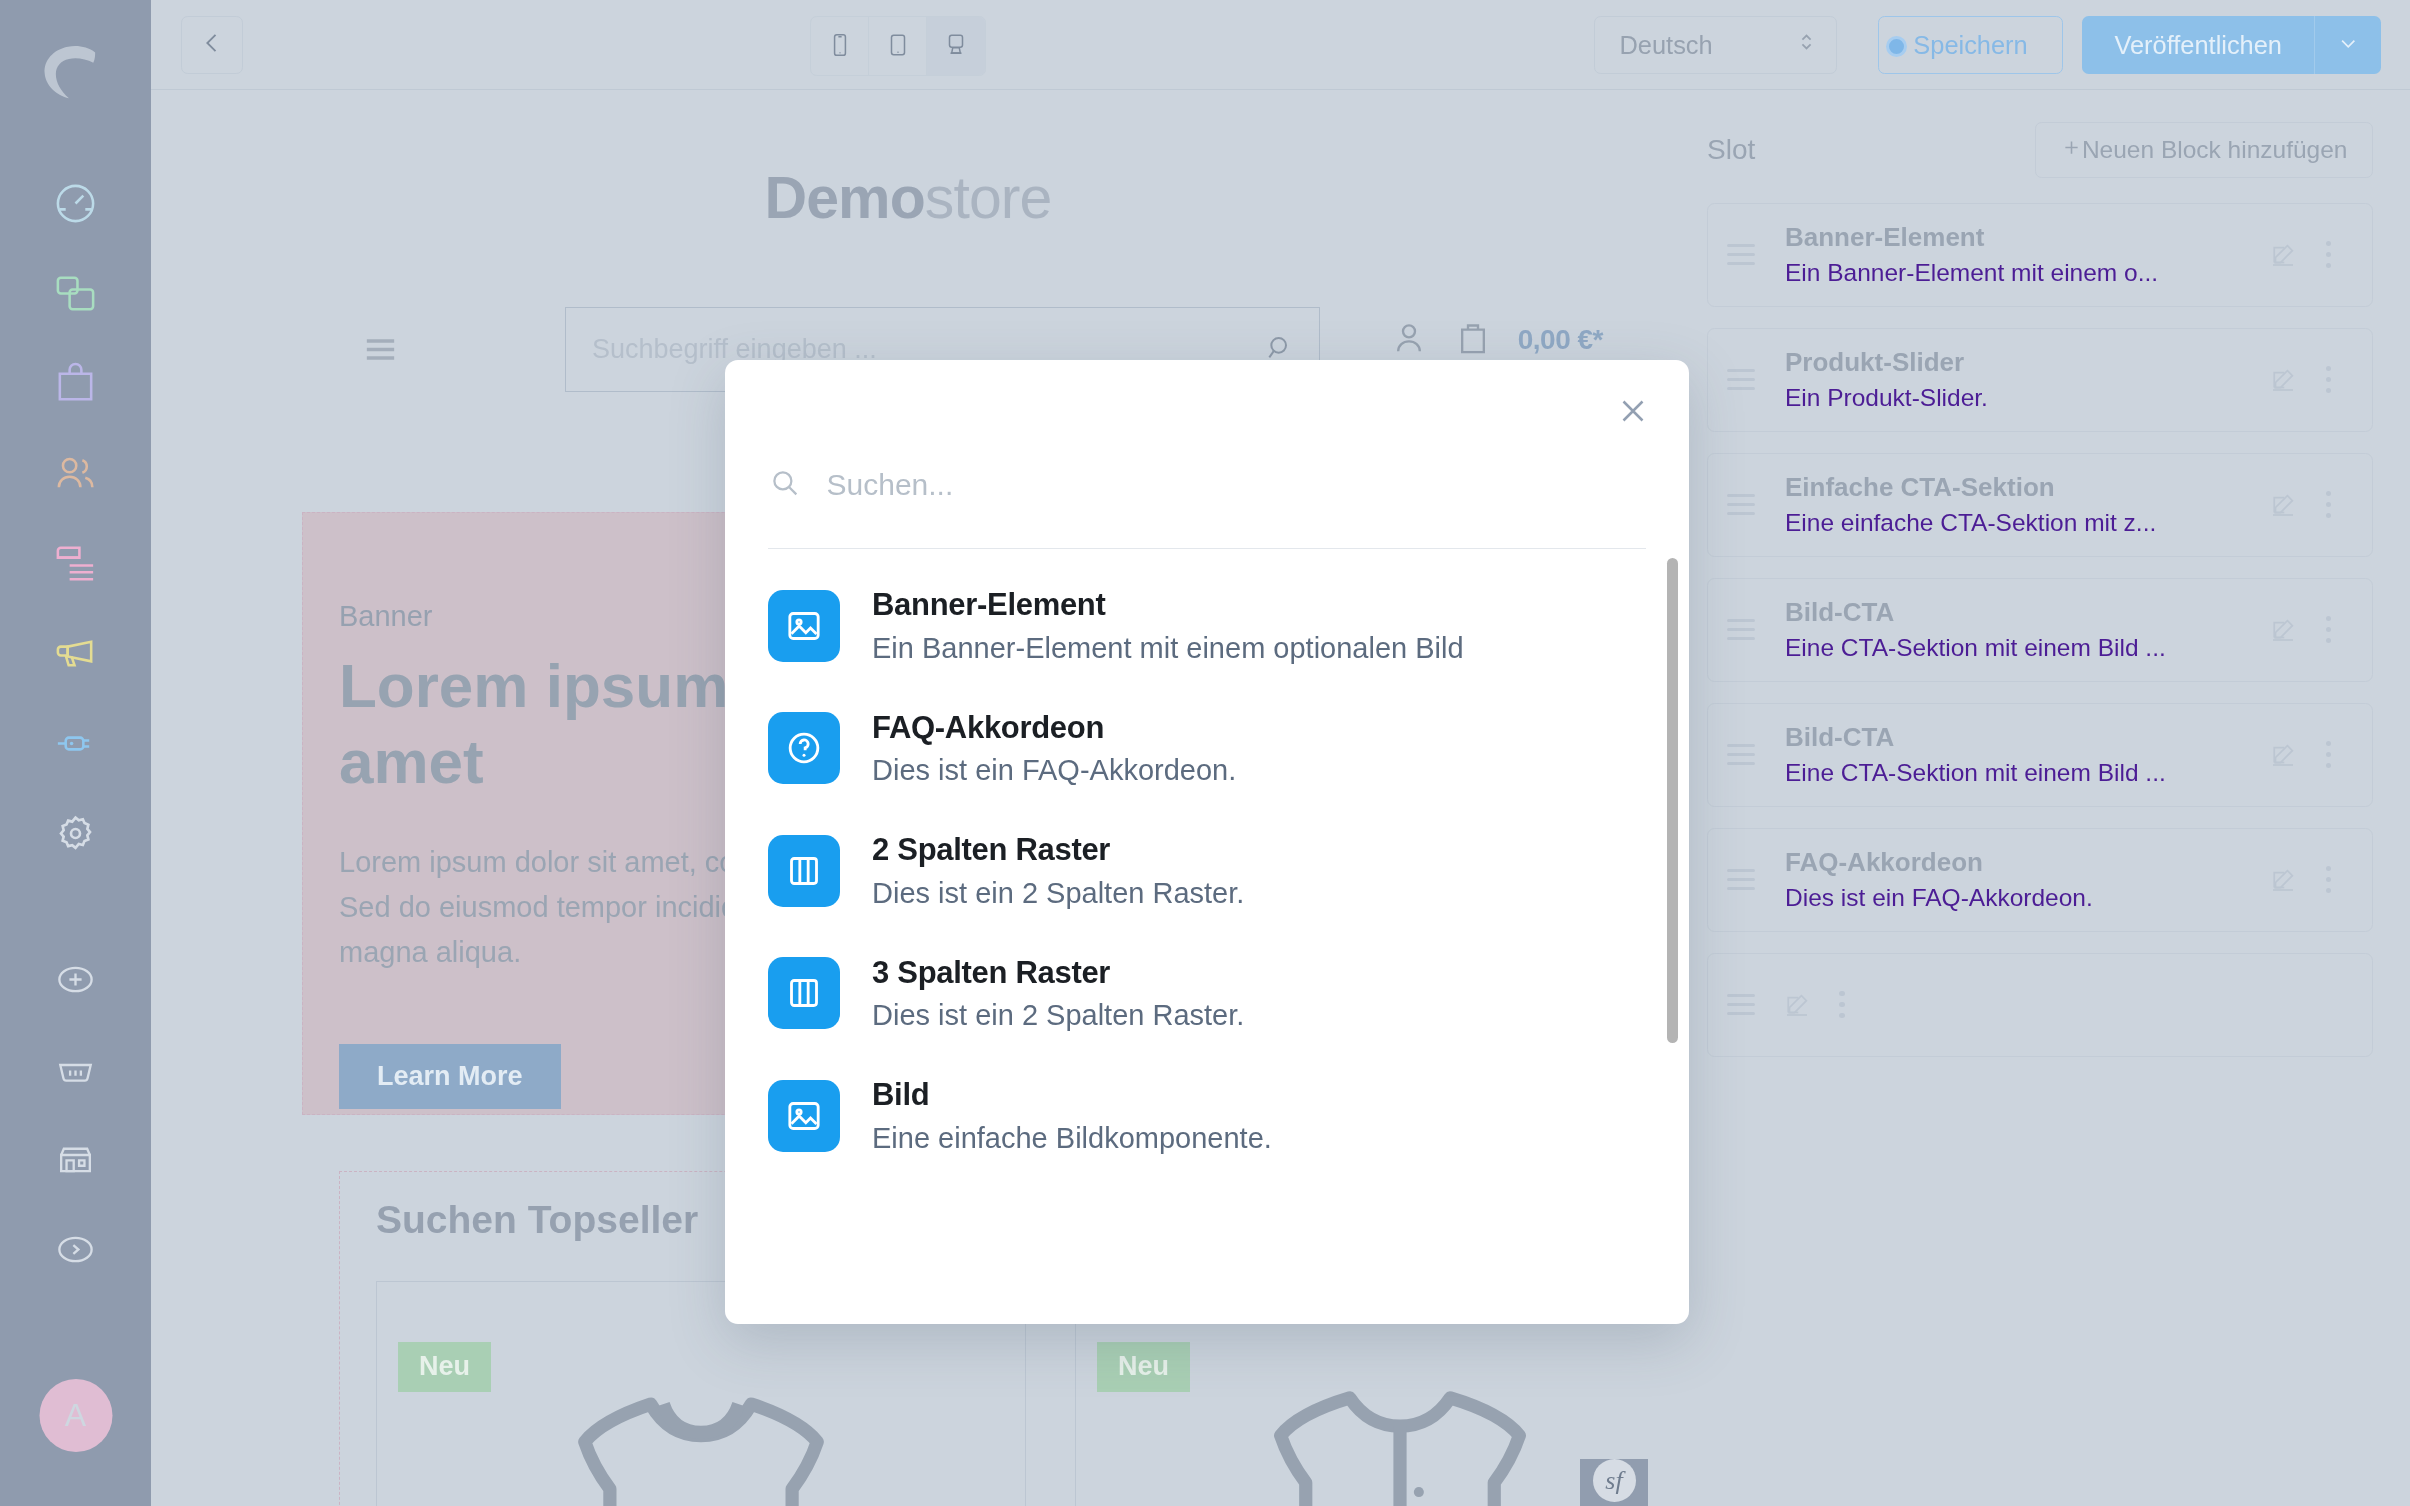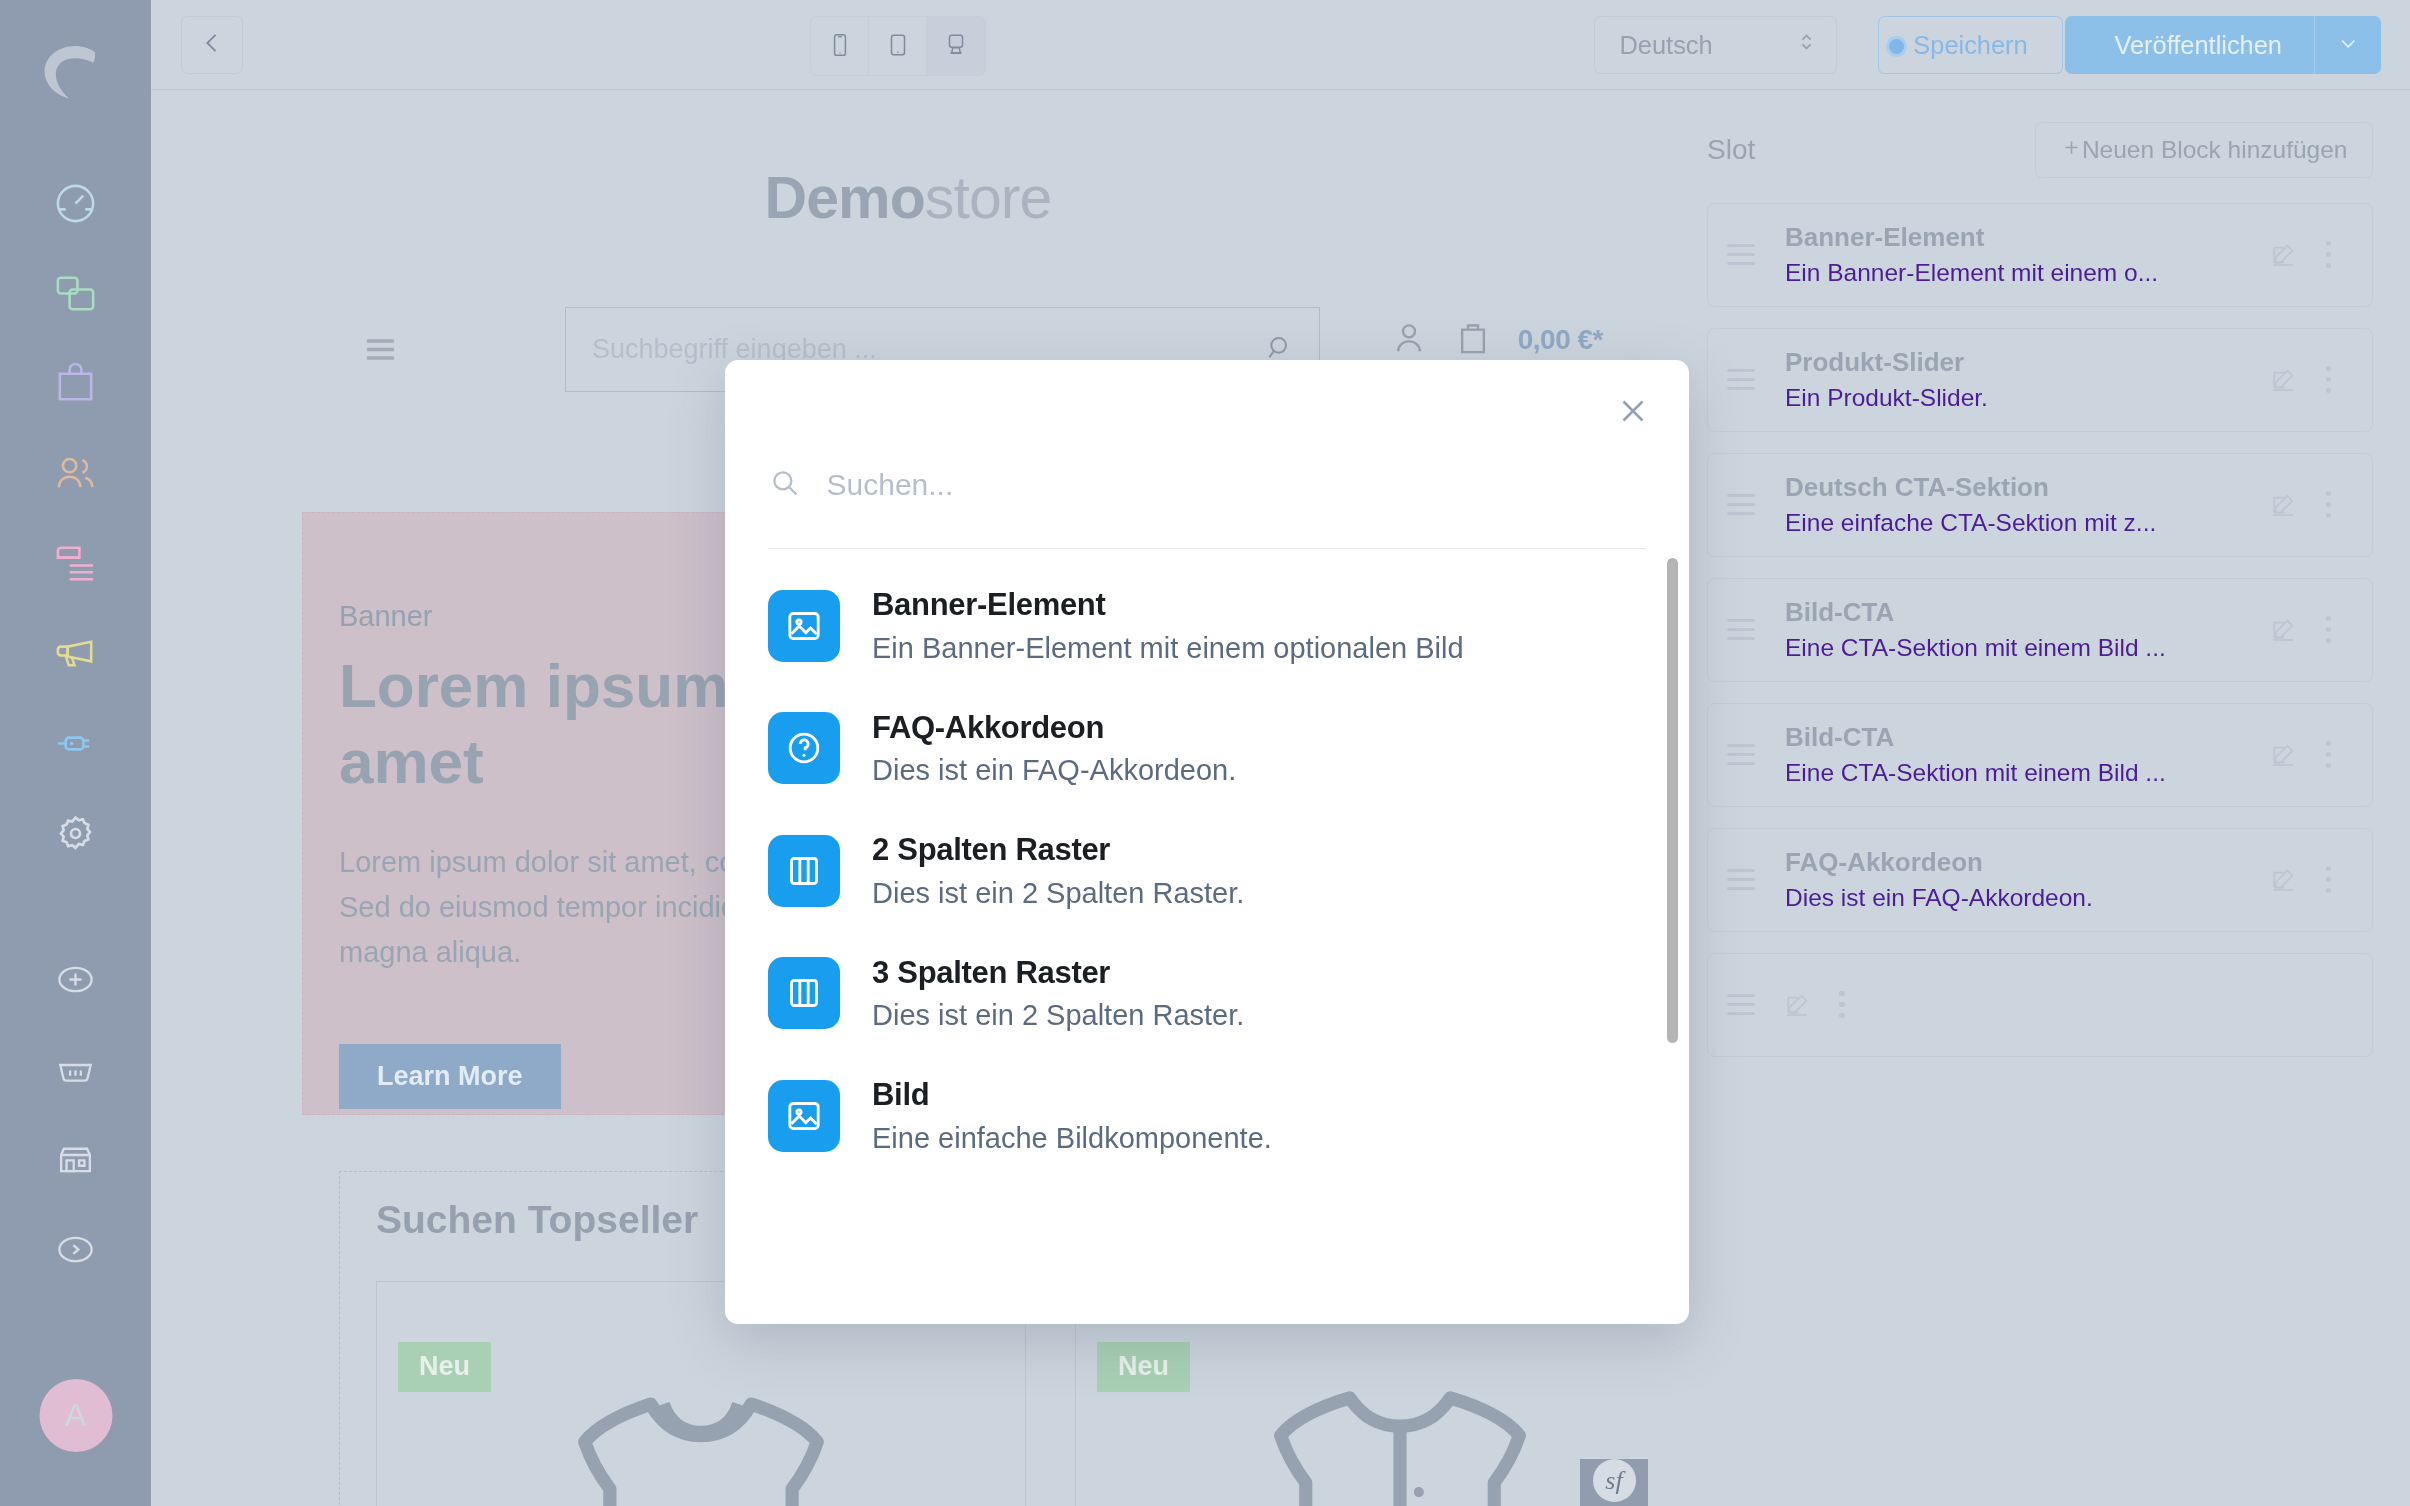--- a/index.html
+++ b/index.html
@@ -73,21 +73,20 @@
     position: absolute; right: 348px; top: 16px;
     width: 185px; height: 58px;
     border: 0.9px solid #9ec6ea; border-radius: 6.6px;
     display:flex; align-items:center; justify-content:center;
     color: #86b9e6; font-size: 25.4px; background: transparent;
   }
   .btn-publish-wrap {
     position: absolute; right: 30px; top: 16px;
     height: 58px; display: flex; border-radius: 6.6px; overflow: hidden;
     background: #8dc0e9;
-    padding-left: 17px;
   }
   .btn-publish {
     padding: 0 32px; display:flex; align-items:center; justify-content:center;
     color: #e4f0fa; font-size: 25.4px; border-right: 0.9px solid #a2cbec;
   }
   .btn-publish-caret {
     width: 66px; display:flex; align-items:center; justify-content:center;
     color: #e4f0fa;
   }
 
@@ -577,21 +576,21 @@
           </div>
       </div>
 
       <div class="block-card">
         <div class="bc-drag">
             <i></i>
             <i></i>
             <i></i>
           </div>
         <div class="bc-text">
-          <div class="bc-name">Deutsch CTA-Sektion</div>
+          <div class="bc-name">Einfache CTA-Sektion</div>
           <div class="bc-desc">Eine einfache CTA-Sektion mit z...</div>
         </div>
         <div class="bc-edit">
             <svg width="30" height="30" viewBox="0 0 24 24" fill="none" stroke="#bcc6d2" stroke-width="1.4">
               <path d="M4 20h16"></path>
               <path d="M5 18V6h8"></path>
               <path d="M13 18H5"></path>
               <path d="M15.5 4.5l4 4L10 18H6v-4z"></path>
             </svg>
           </div>

